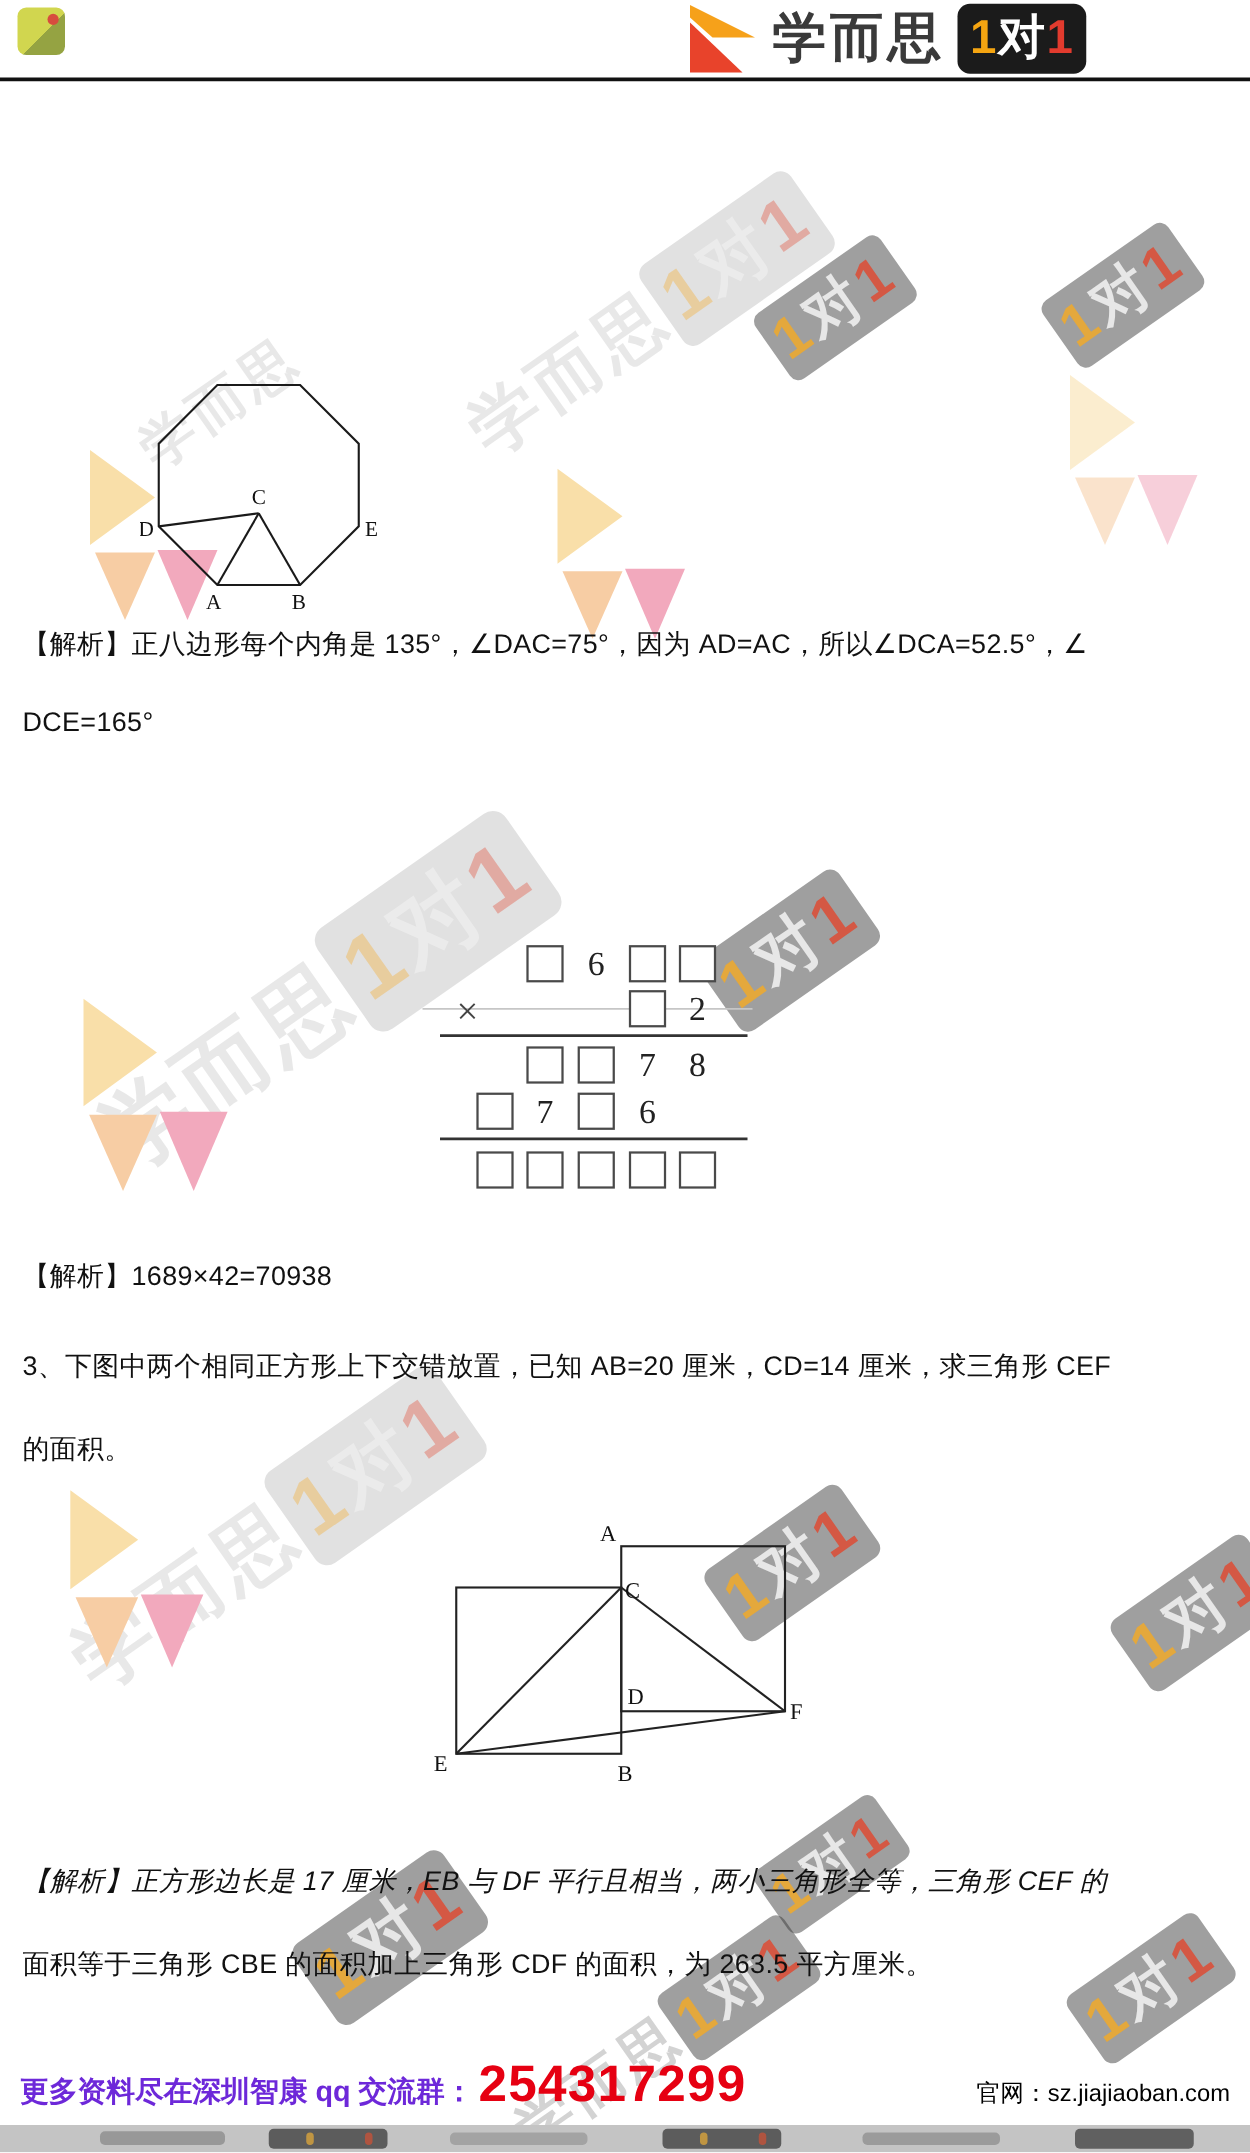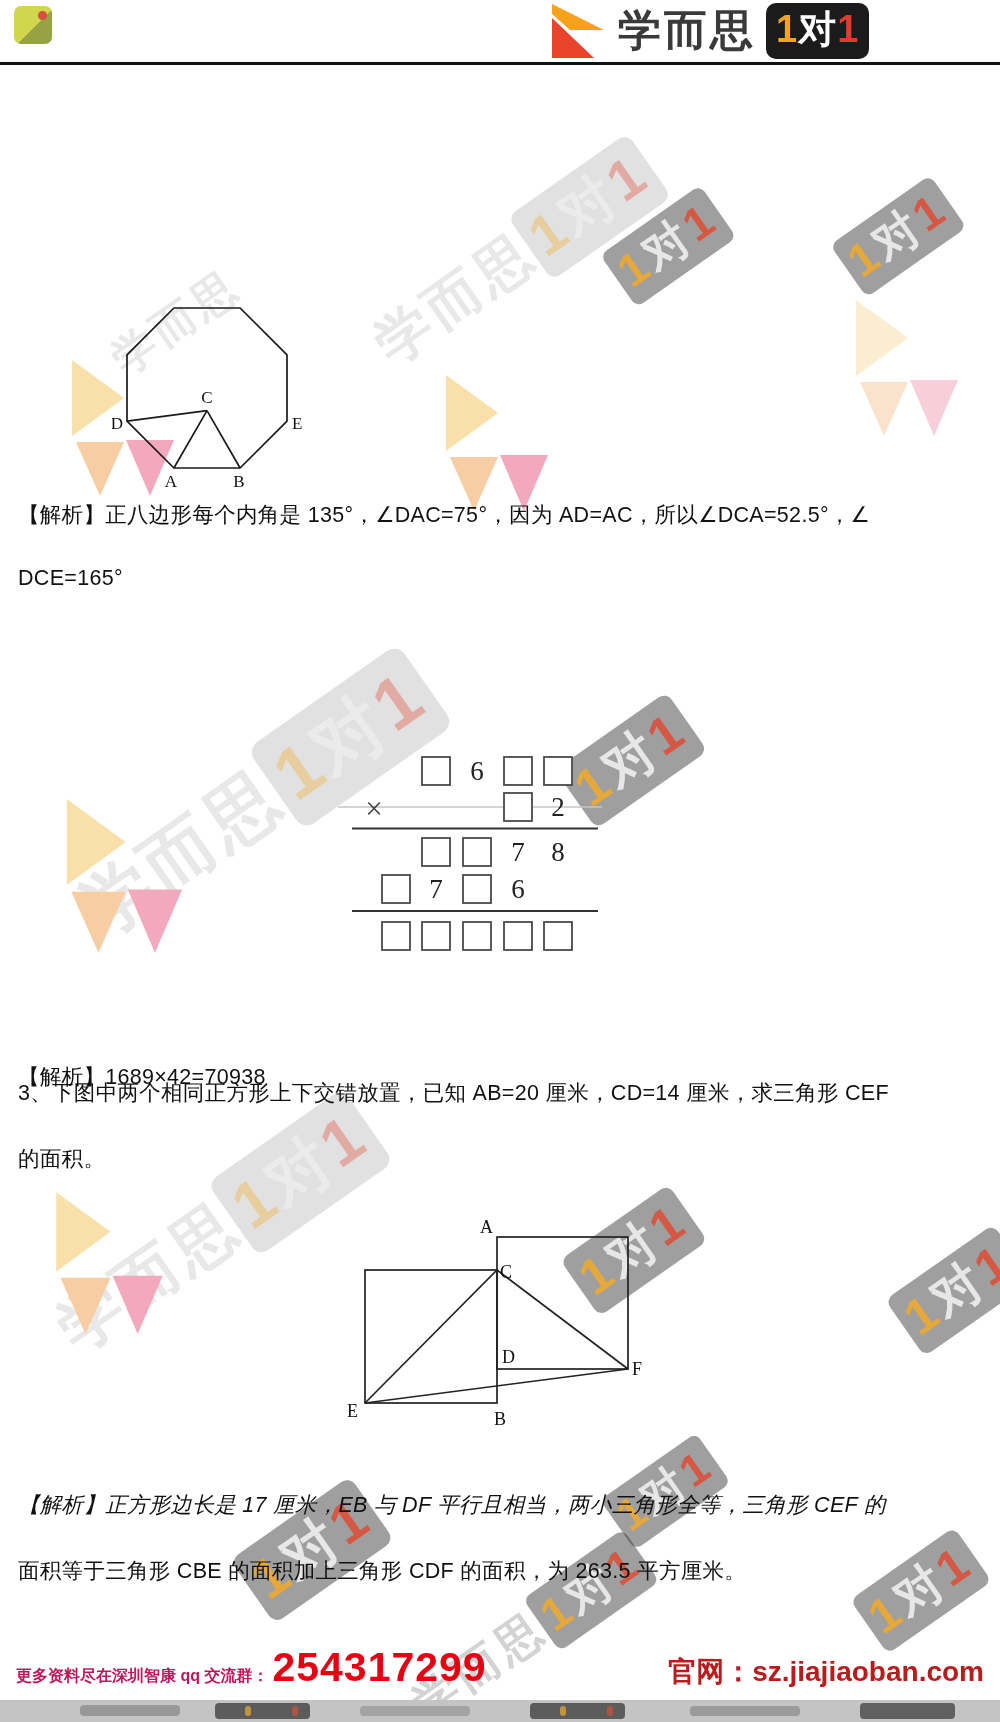--- a/index.html
+++ b/index.html
@@ -21,23 +21,23 @@
         font-family:"Liberation Serif","DejaVu Serif",serif;font-size:46px;font-weight:bold;letter-spacing:4px;}
   .q{position:absolute;left:18px;font-size:21.5px;letter-spacing:.3px;white-space:nowrap;color:#111;}
   
   .dlabel{font-family:"Liberation Serif","DejaVu Serif",serif;font-size:17px;fill:#111;}
   .dlabel3{font-family:"Liberation Serif","DejaVu Serif",serif;font-size:18px;fill:#111;}
   .mdigit{font-family:"Liberation Serif","DejaVu Serif",serif;font-size:27px;fill:#222;text-anchor:middle;}
   .msign{font-family:"Liberation Serif","DejaVu Serif",serif;font-size:31px;fill:#444;text-anchor:middle;}
   
   .footer{position:absolute;left:0;top:1644px;width:1000px;display:flex;align-items:baseline;
         padding:0 16px;box-sizing:border-box;}
-  .footer .left{font-size:16px;font-weight:bold;color:#be185d;}
+  .footer .left{font-size:23px;font-weight:bold;color:#6d28d9;}
   .footer .qq{font-size:41px;font-weight:bold;color:#e60012;letter-spacing:1px;margin-left:4px;}
-  .footer .right{margin-left:auto;font-size:28px;font-weight:bold;color:#b91c1c;}
+  .footer .right{margin-left:auto;font-size:19px;font-weight:normal;color:#000000;}
   .bottom-strip{position:absolute;left:0;top:1700px;width:1000px;height:22px;background:#c4c4c4;overflow:hidden;}
   .bs{position:absolute;border-radius:4px;}
   
   .wm{position:absolute;transform:rotate(-35deg);transform-origin:left top;white-space:nowrap;
       font-weight:bold;letter-spacing:4px;pointer-events:none;z-index:0;}
   .wm .t{color:rgba(110,110,110,var(--to));}
   .wm .bdg{display:inline-block;border-radius:.18em;padding:0 .14em .04em .14em;background:rgba(55,55,55,var(--bo));}
   .wm .w1{color:rgba(245,170,35,var(--co));}
   .wm .wd{color:rgba(255,255,255,var(--wo));}
   .wm .w2{color:rgba(225,70,45,var(--co));}
@@ -148,21 +148,21 @@
       <text class="mdigit" x="188" y="156">6</text>
       <line x1="22" y1="169" x2="268" y2="169" stroke="#333" stroke-width="2.2"></line>
 
       <rect x="52" y="180" width="28" height="28" fill="#fff" stroke="#4a4a4a" stroke-width="1.8"></rect>
       <rect x="92" y="180" width="28" height="28" fill="#fff" stroke="#4a4a4a" stroke-width="1.8"></rect>
       <rect x="133" y="180" width="28" height="28" fill="#fff" stroke="#4a4a4a" stroke-width="1.8"></rect>
       <rect x="174" y="180" width="28" height="28" fill="#fff" stroke="#4a4a4a" stroke-width="1.8"></rect>
       <rect x="214" y="180" width="28" height="28" fill="#fff" stroke="#4a4a4a" stroke-width="1.8"></rect>
     </svg>
 
-    <div class="q" style="top:1062px;">【解析】1689×42=70938</div>
+    <div class="q" style="top:1006px;">【解析】1689×42=70938</div>
 
     <div class="q" style="top:1078px;">3、下图中两个相同正方形上下交错放置，已知 AB=20 厘米，CD=14 厘米，求三角形 CEF</div>
     <div class="q" style="top:1144px;">的面积。</div>
 
     <svg style="position:absolute;left:330px;top:1212px;" width="320" height="225" viewBox="0 0 320 225">
       <rect x="35" y="58" width="132" height="133" fill="none" stroke="#222" stroke-width="1.7"></rect>
       <rect x="167" y="25" width="131" height="132" fill="none" stroke="#222" stroke-width="1.7"></rect>
       <line x1="35" y1="191" x2="167" y2="58" stroke="#222" stroke-width="1.7"></line>
       <line x1="167" y1="58" x2="298" y2="157" stroke="#222" stroke-width="1.7"></line>
       <line x1="35" y1="191" x2="298" y2="157" stroke="#222" stroke-width="1.7"></line>

